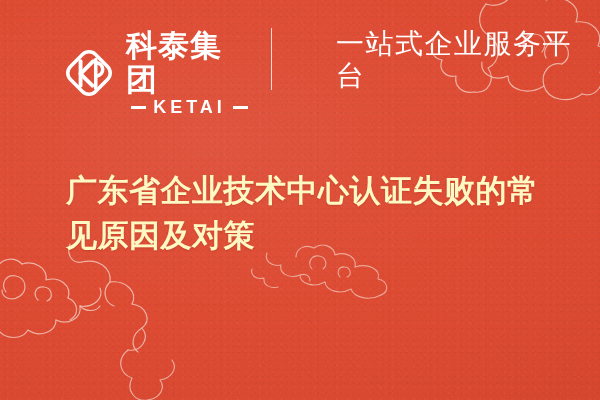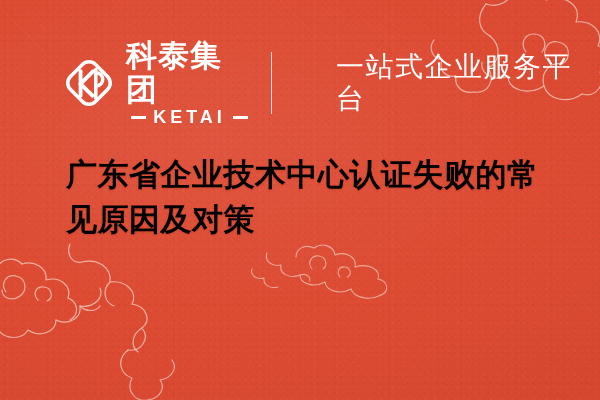--- a/index.html
+++ b/index.html
@@ -32,22 +32,22 @@
     background:radial-gradient(120% 95% at 35% 35%, rgba(255,255,255,.06) 0%, rgba(255,255,255,0) 45%, rgba(120,20,10,.10) 100%);
   }
 
   .clouds { position:absolute; pointer-events:none; }
   #cloud-tr { top:-34px; right:-26px; }
   #cloud-bl { left:-30px; bottom:-8px; }
   #cloud-c  { left:250px; top:243px; }
 
   
   #header-row {
-    position:absolute; left:62px; top:38px;
-    display:flex; align-items:center;
+    position:absolute; left:62px; top:28px;
+    display:flex; align-items:flex-start;
   }
   #logo-block { display:flex; align-items:center; }
   #logo-mark { width:54px; height:54px; flex:0 0 auto; }
   #logo-words { margin-left:10px; }
   #logo-cn {
     display:block;
     font-size:31px; line-height:34px; font-weight:700;
     letter-spacing:1px; color:#fff;
     font-family:"DejaVu Sans","Liberation Sans",sans-serif;
   }
@@ -77,22 +77,22 @@
   }
   #tagline-sub {
     display:block; margin-top:5px;
     font-size:19px; line-height:22px; font-weight:400;
     letter-spacing:1px; color:#ffffff;
     font-family:"DejaVu Serif","Liberation Serif",serif;
   }
 
   
   #headline {
-    position:absolute; left:66px; top:152px; width:496px;
-    color:#000000;
+    position:absolute; left:66px; top:168px; width:496px;
+    color:#fef9c3;
     font-size:31px; line-height:45px;
     font-weight:700; letter-spacing:.5px;
     font-family:"DejaVu Sans","Liberation Sans",sans-serif;
     text-shadow:0 1px 2px rgba(140,30,15,.25);
   }
 </style>
 </head>
 <body>
 
 <div id="banner">

